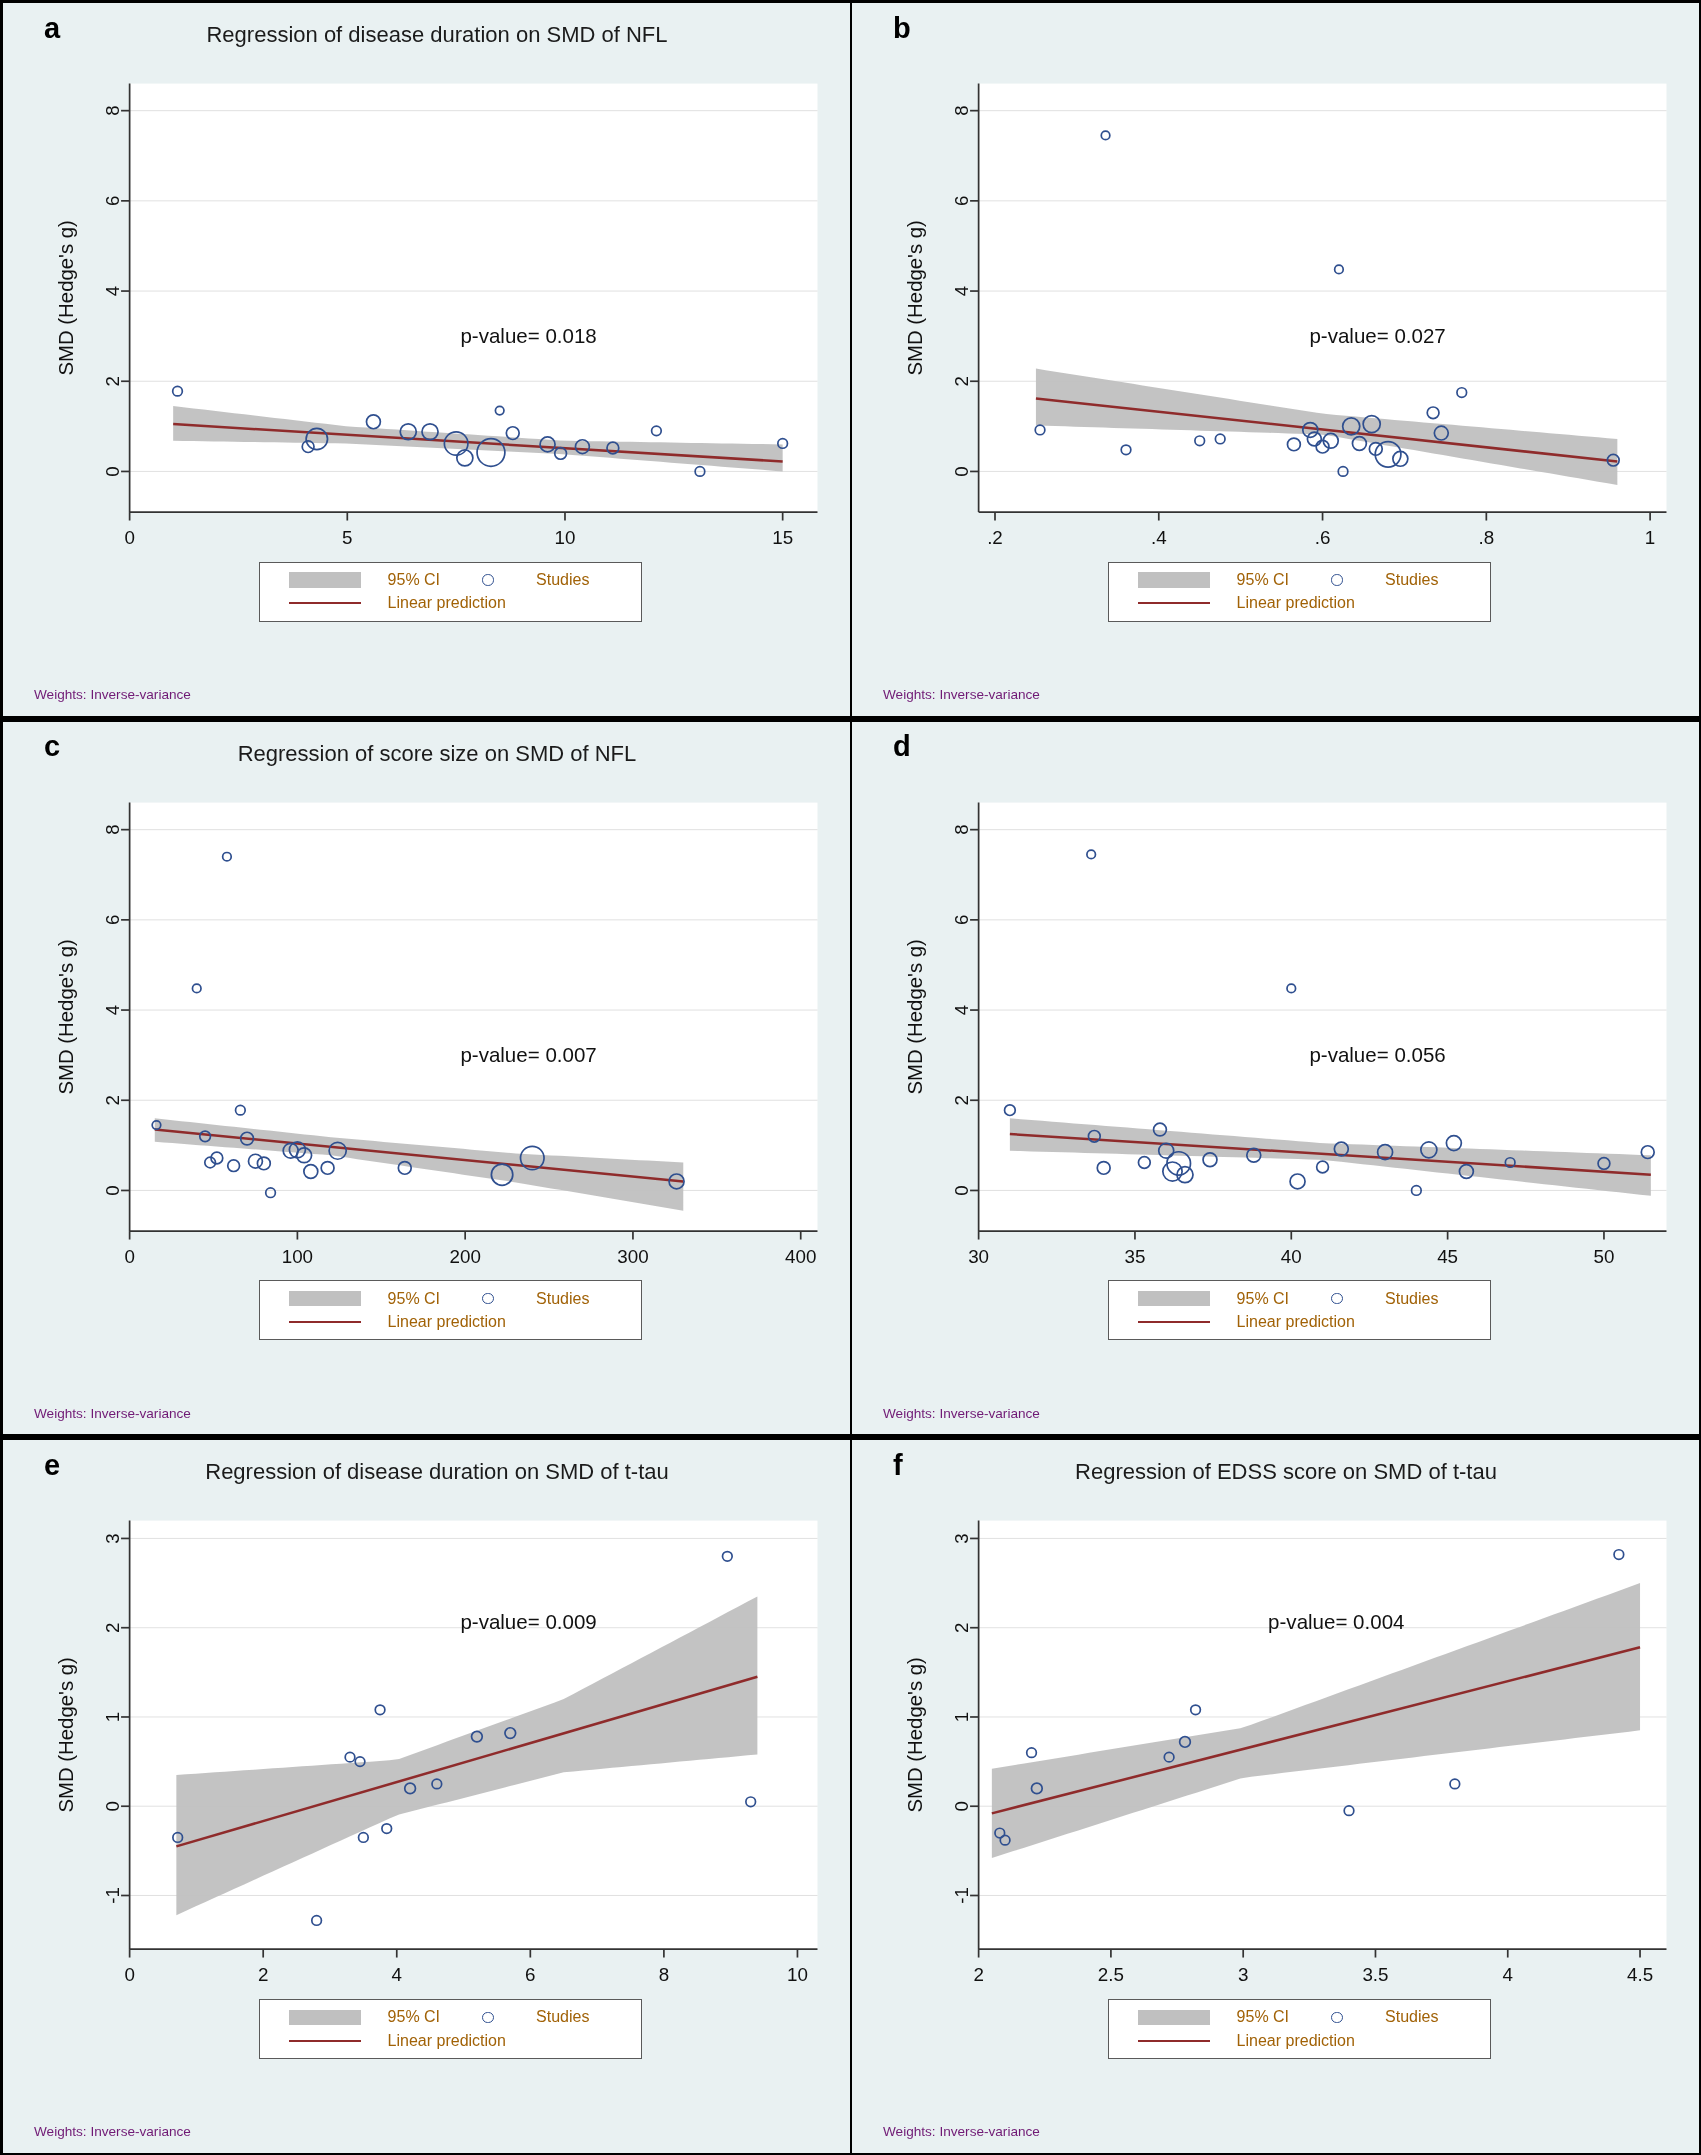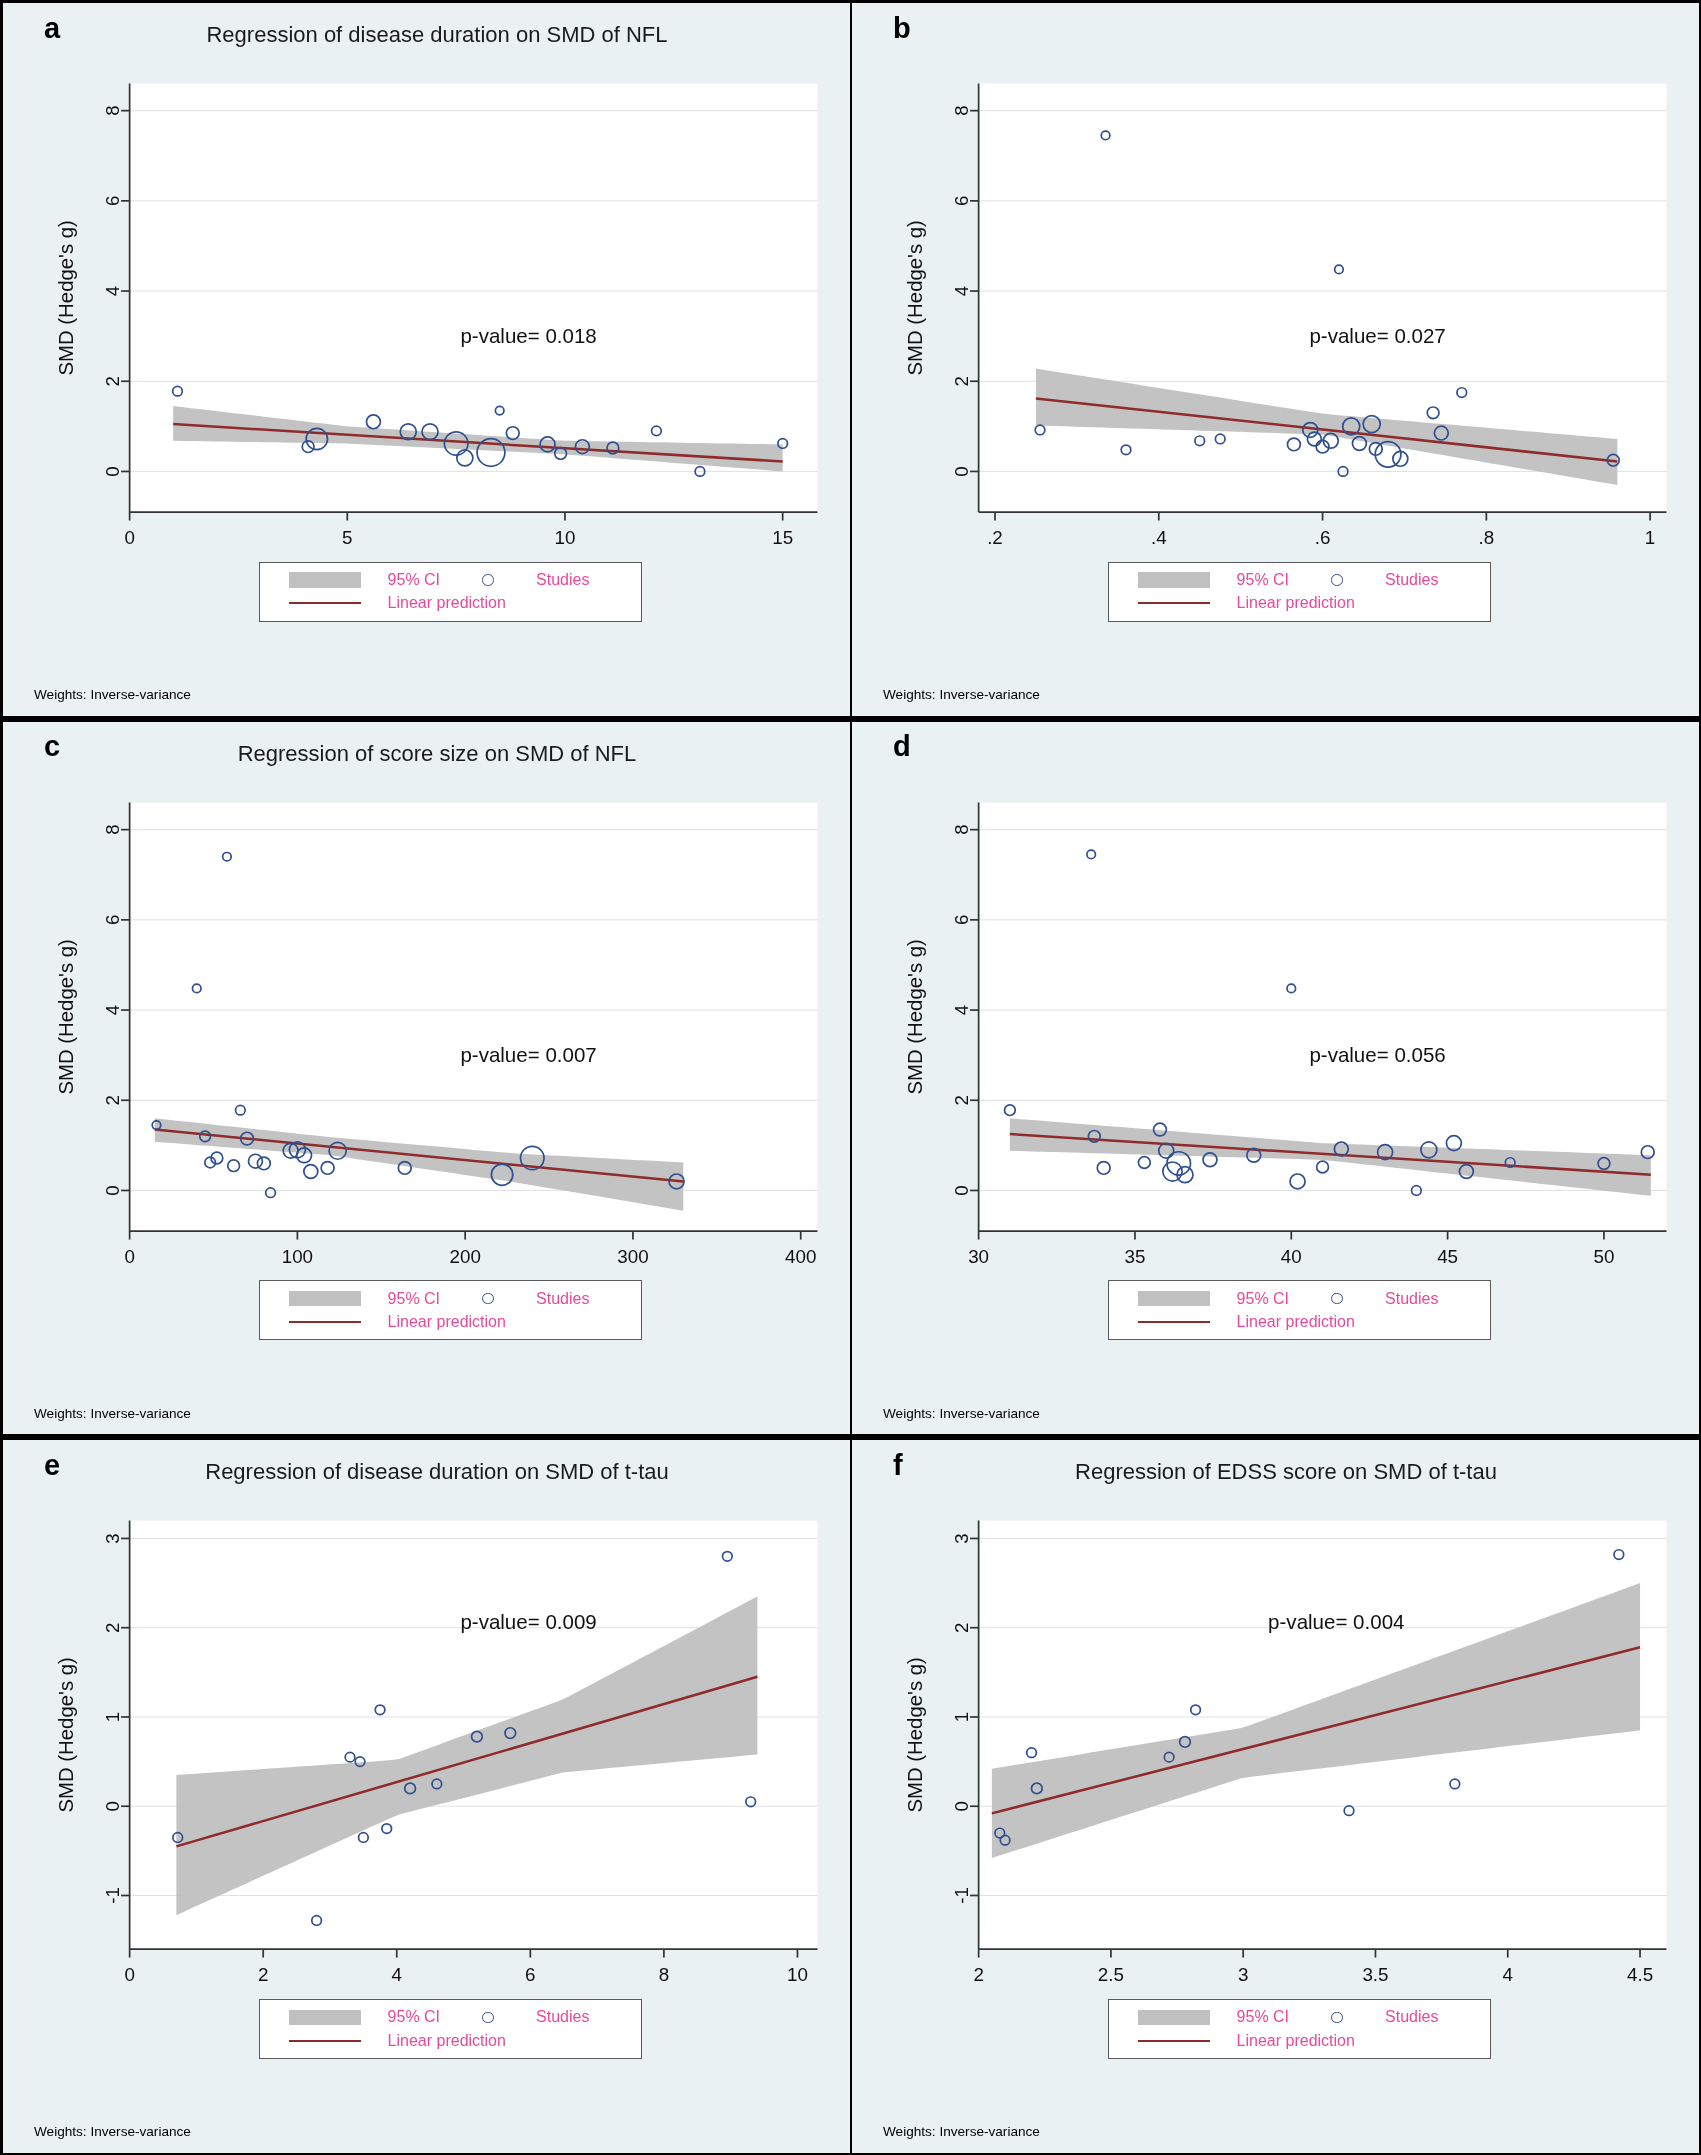--- a/index.html
+++ b/index.html
@@ -65,36 +65,36 @@
     top: 0;
     width: 100%;
     height: 100%;
     overflow: visible;
   }
   .weights-note {
     position: absolute;
     left: 31px;
     bottom: 13.6px;
     font-size: 13.6px;
-    color: #000000;
+    color: #701a75;
   }
   .legend-box {
     position: absolute;
     border: 0.9px solid #5a5a5a;
     background: #ffffff;
     box-sizing: border-box;
     display: grid;
     grid-template-columns: 102px auto;
     grid-template-rows: auto auto;
     align-items: center;
     column-gap: 12px;
     row-gap: 5.1px;
     padding: 8.5px 13.6px 8.5px 13.6px;
     font-size: 16px;
-    color: #ec4899;
+    color: #a16207;
   }
   .legend-swatch-ci {
     width: 72px;
     height: 15.3px;
     background: #c0c0c0;
     justify-self: center;
   }
   .legend-swatch-line {
     width: 72px;
     height: 0;

